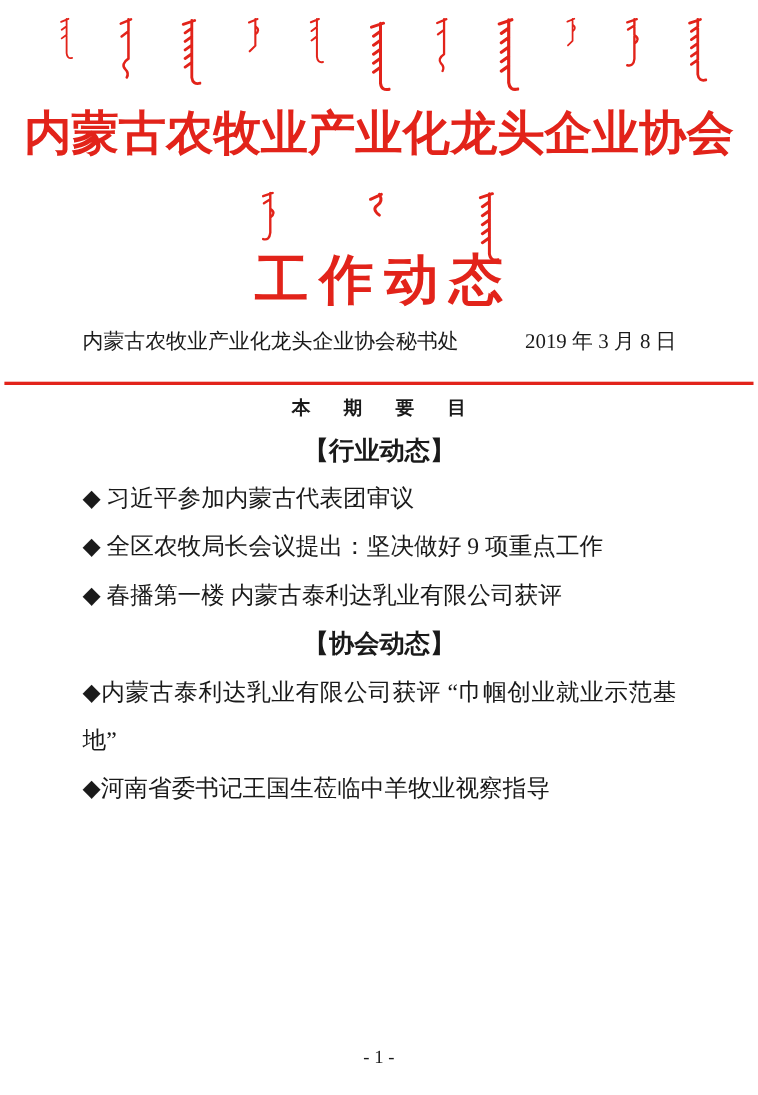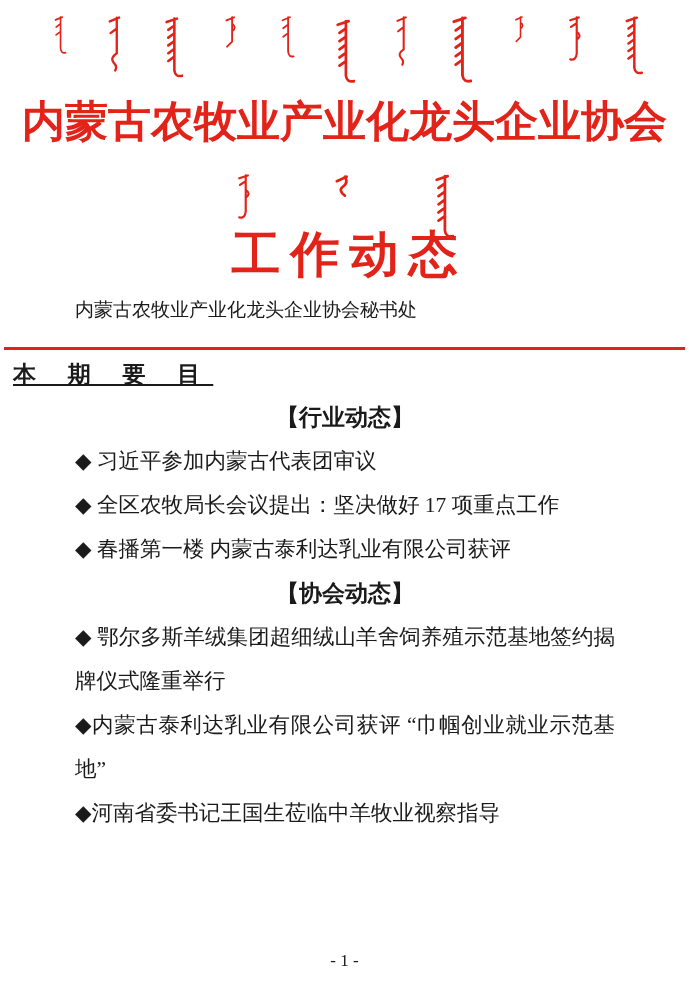--- a/index.html
+++ b/index.html
@@ -30,22 +30,22 @@
   .issue-line{
     text-align:center;font-size:20px;font-weight:bold;margin-top:12px;letter-spacing:2px;
   }
   .pub-row{
     display:flex;justify-content:space-between;align-items:flex-start;
     padding:0 74px 0 75px;font-size:19px;margin-top:18px;
   }
   .red-rule{height:3px;background:#e2231a;margin:24px 4px 0 4px;}
   
   .toc-heading{
-    font-size:23px;font-weight:bold;letter-spacing:13px;
-    margin-top:9px;text-indent:13px;text-decoration:underline;
+    text-align:center;font-size:17px;font-weight:bold;letter-spacing:13px;
+    margin-top:9px;text-indent:13px;
   }
   .toc{padding:0 74px 0 75px;margin-top:5px;}
   .toc-section-header{
     font-family:"Liberation Sans","DejaVu Sans",sans-serif;
     font-weight:bold;font-size:23px;line-height:44px;margin:0;text-align:center;
   }
   .toc-item{
     font-size:21.5px;line-height:44px;margin:0;text-align:justify;
   }
   
@@ -129,35 +129,35 @@
     <svg class="mw" width="20" height="66" viewBox="0 0 22 72">
         <use href="#mw3"></use>
       </svg>
   </div>
 
   <div class="newsletter-title">工作动态</div>
 
 
   <div class="pub-row">
     <span>内蒙古农牧业产业化龙头企业协会秘书处</span>
+    <span>2019 年 3 月 8 日</span>
   </div>
 
   <div class="red-rule"></div>
 
   <div class="toc-heading">本 期 要 目</div>
 
   <div class="toc">
 
     <p class="toc-section-header">【行业动态】</p>
     <p class="toc-item">◆ 习近平参加内蒙古代表团审议</p>
-    <p class="toc-item">◆ 全区农牧局长会议提出：坚决做好 17 项重点工作</p>
+    <p class="toc-item">◆ 全区农牧局长会议提出：坚决做好 9 项重点工作</p>
     <p class="toc-item">◆ 春播第一楼 内蒙古泰利达乳业有限公司获评</p>
 
     <p class="toc-section-header">【协会动态】</p>
-    <p class="toc-item">◆ 鄂尔多斯羊绒集团超细绒山羊舍饲养殖示范基地签约揭牌仪式隆重举行</p>
     <p class="toc-item">◆内蒙古泰利达乳业有限公司获评 “巾帼创业就业示范基地”</p>
     <p class="toc-item">◆河南省委书记王国生莅临中羊牧业视察指导</p>
 
   </div>
 
   <div class="footer-page">- 1 -</div>
 
 </div>
 
 </body></html>

